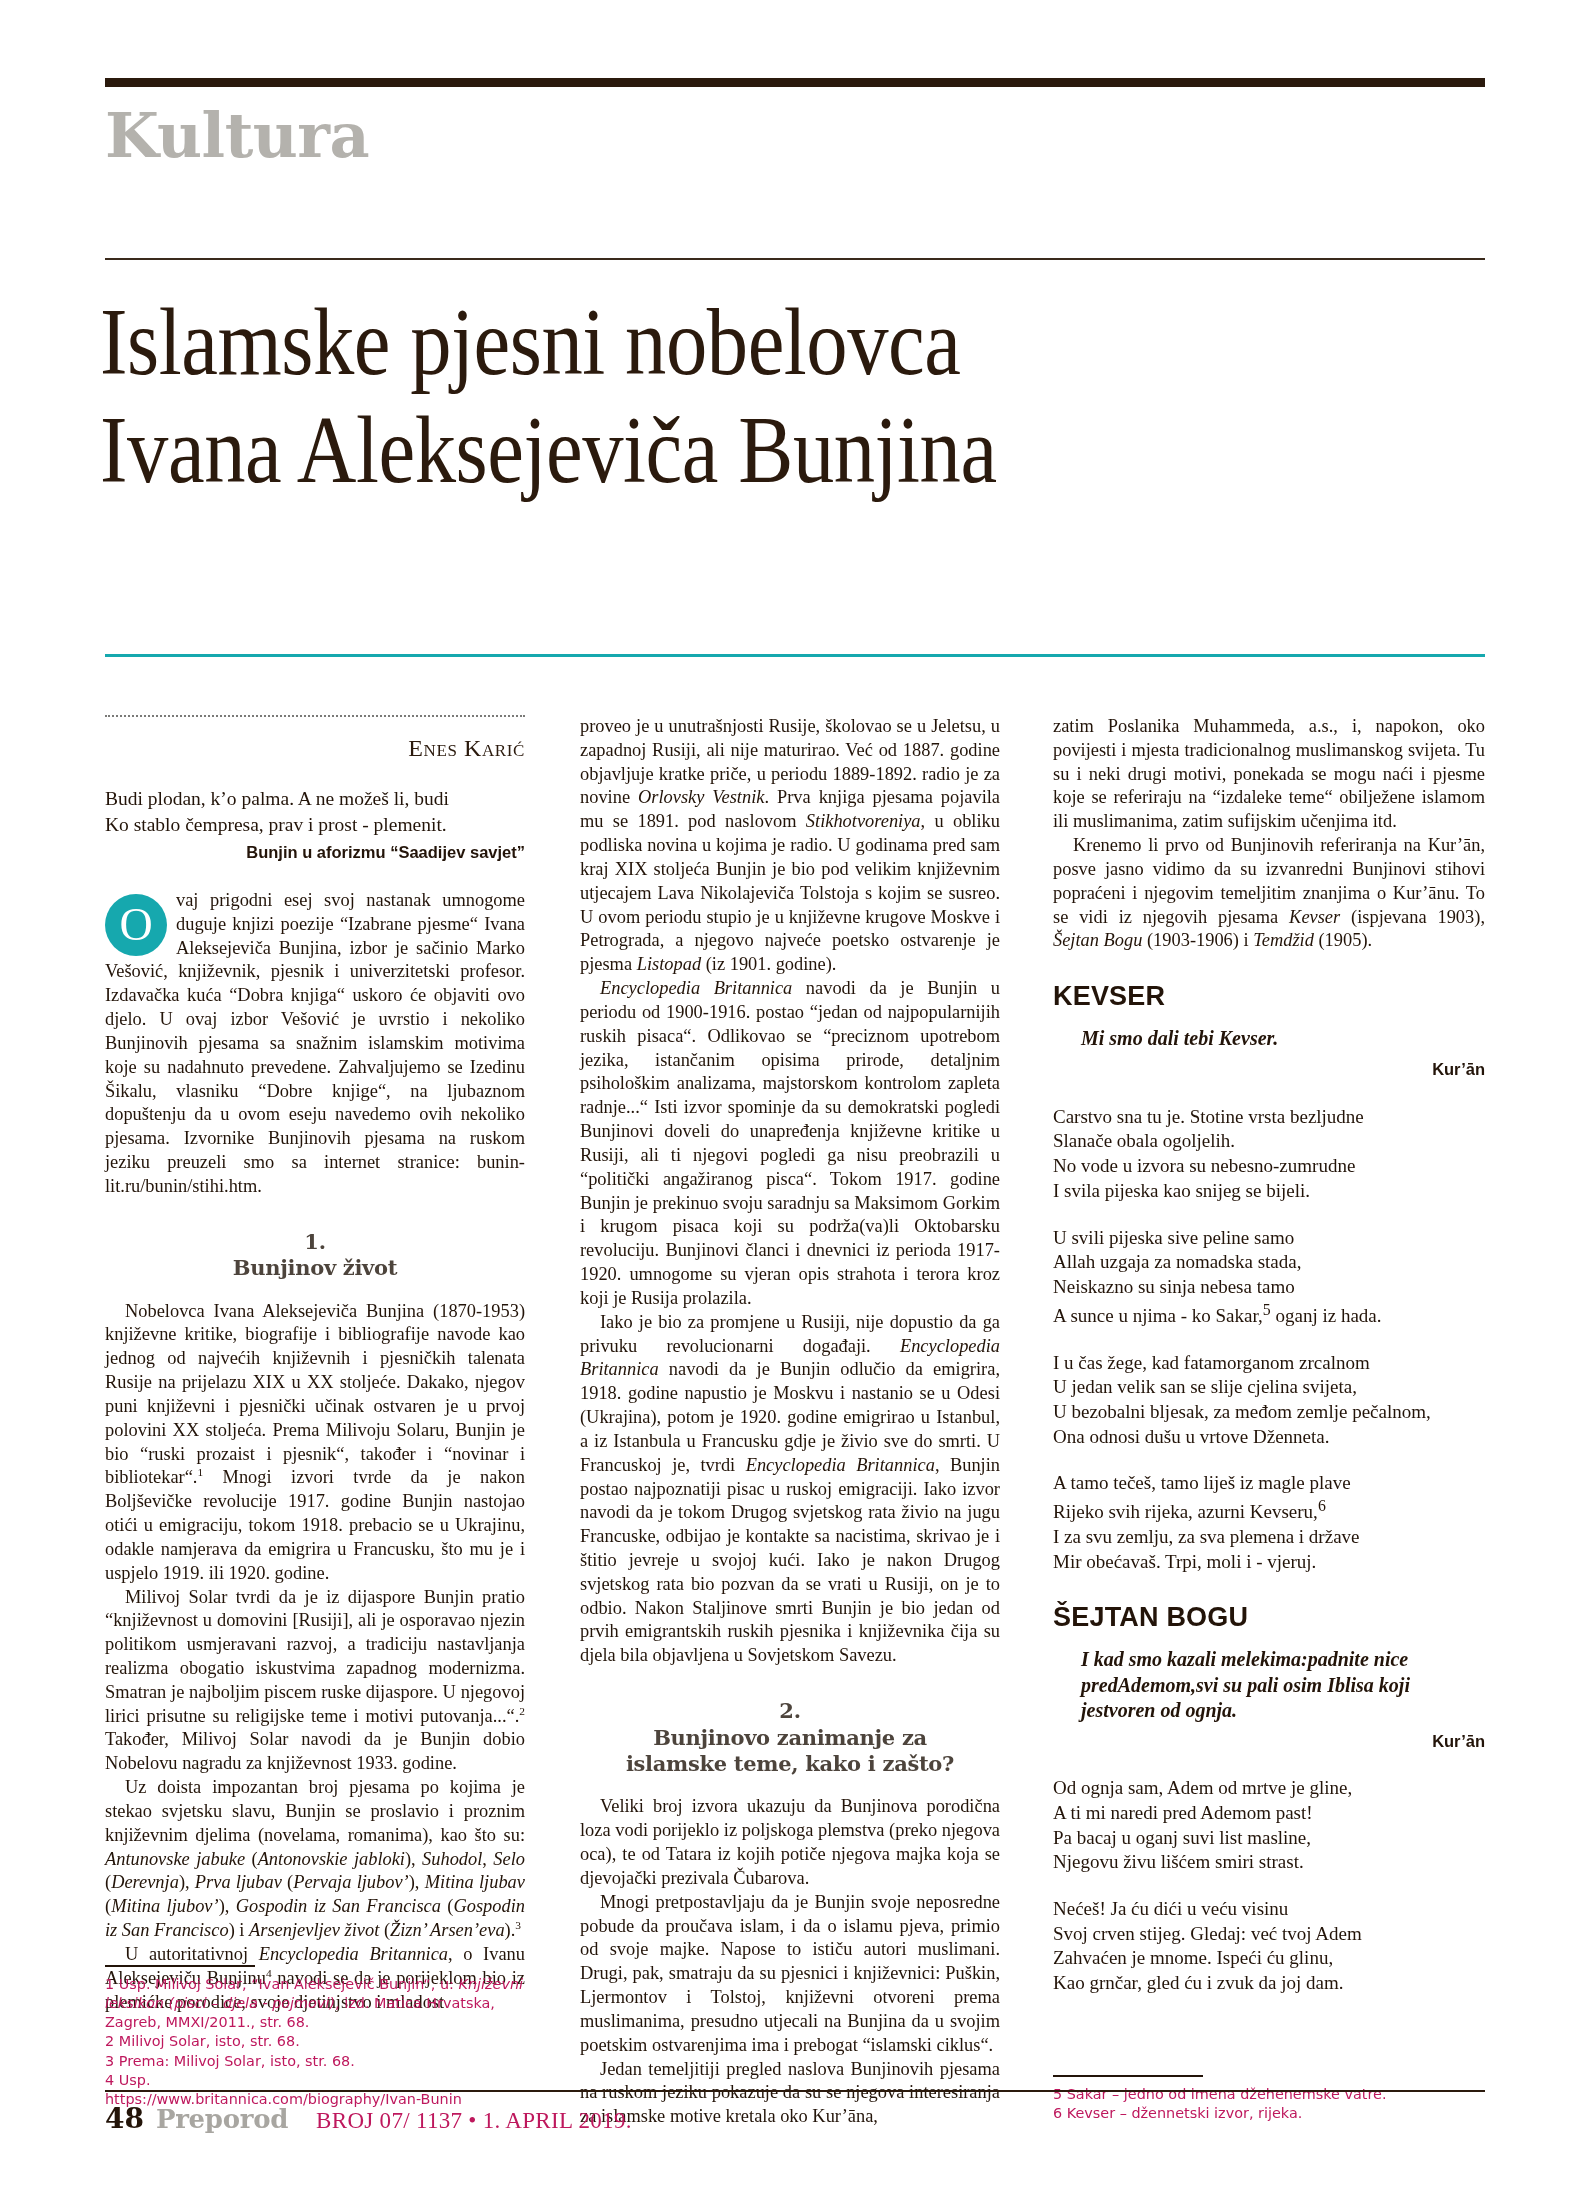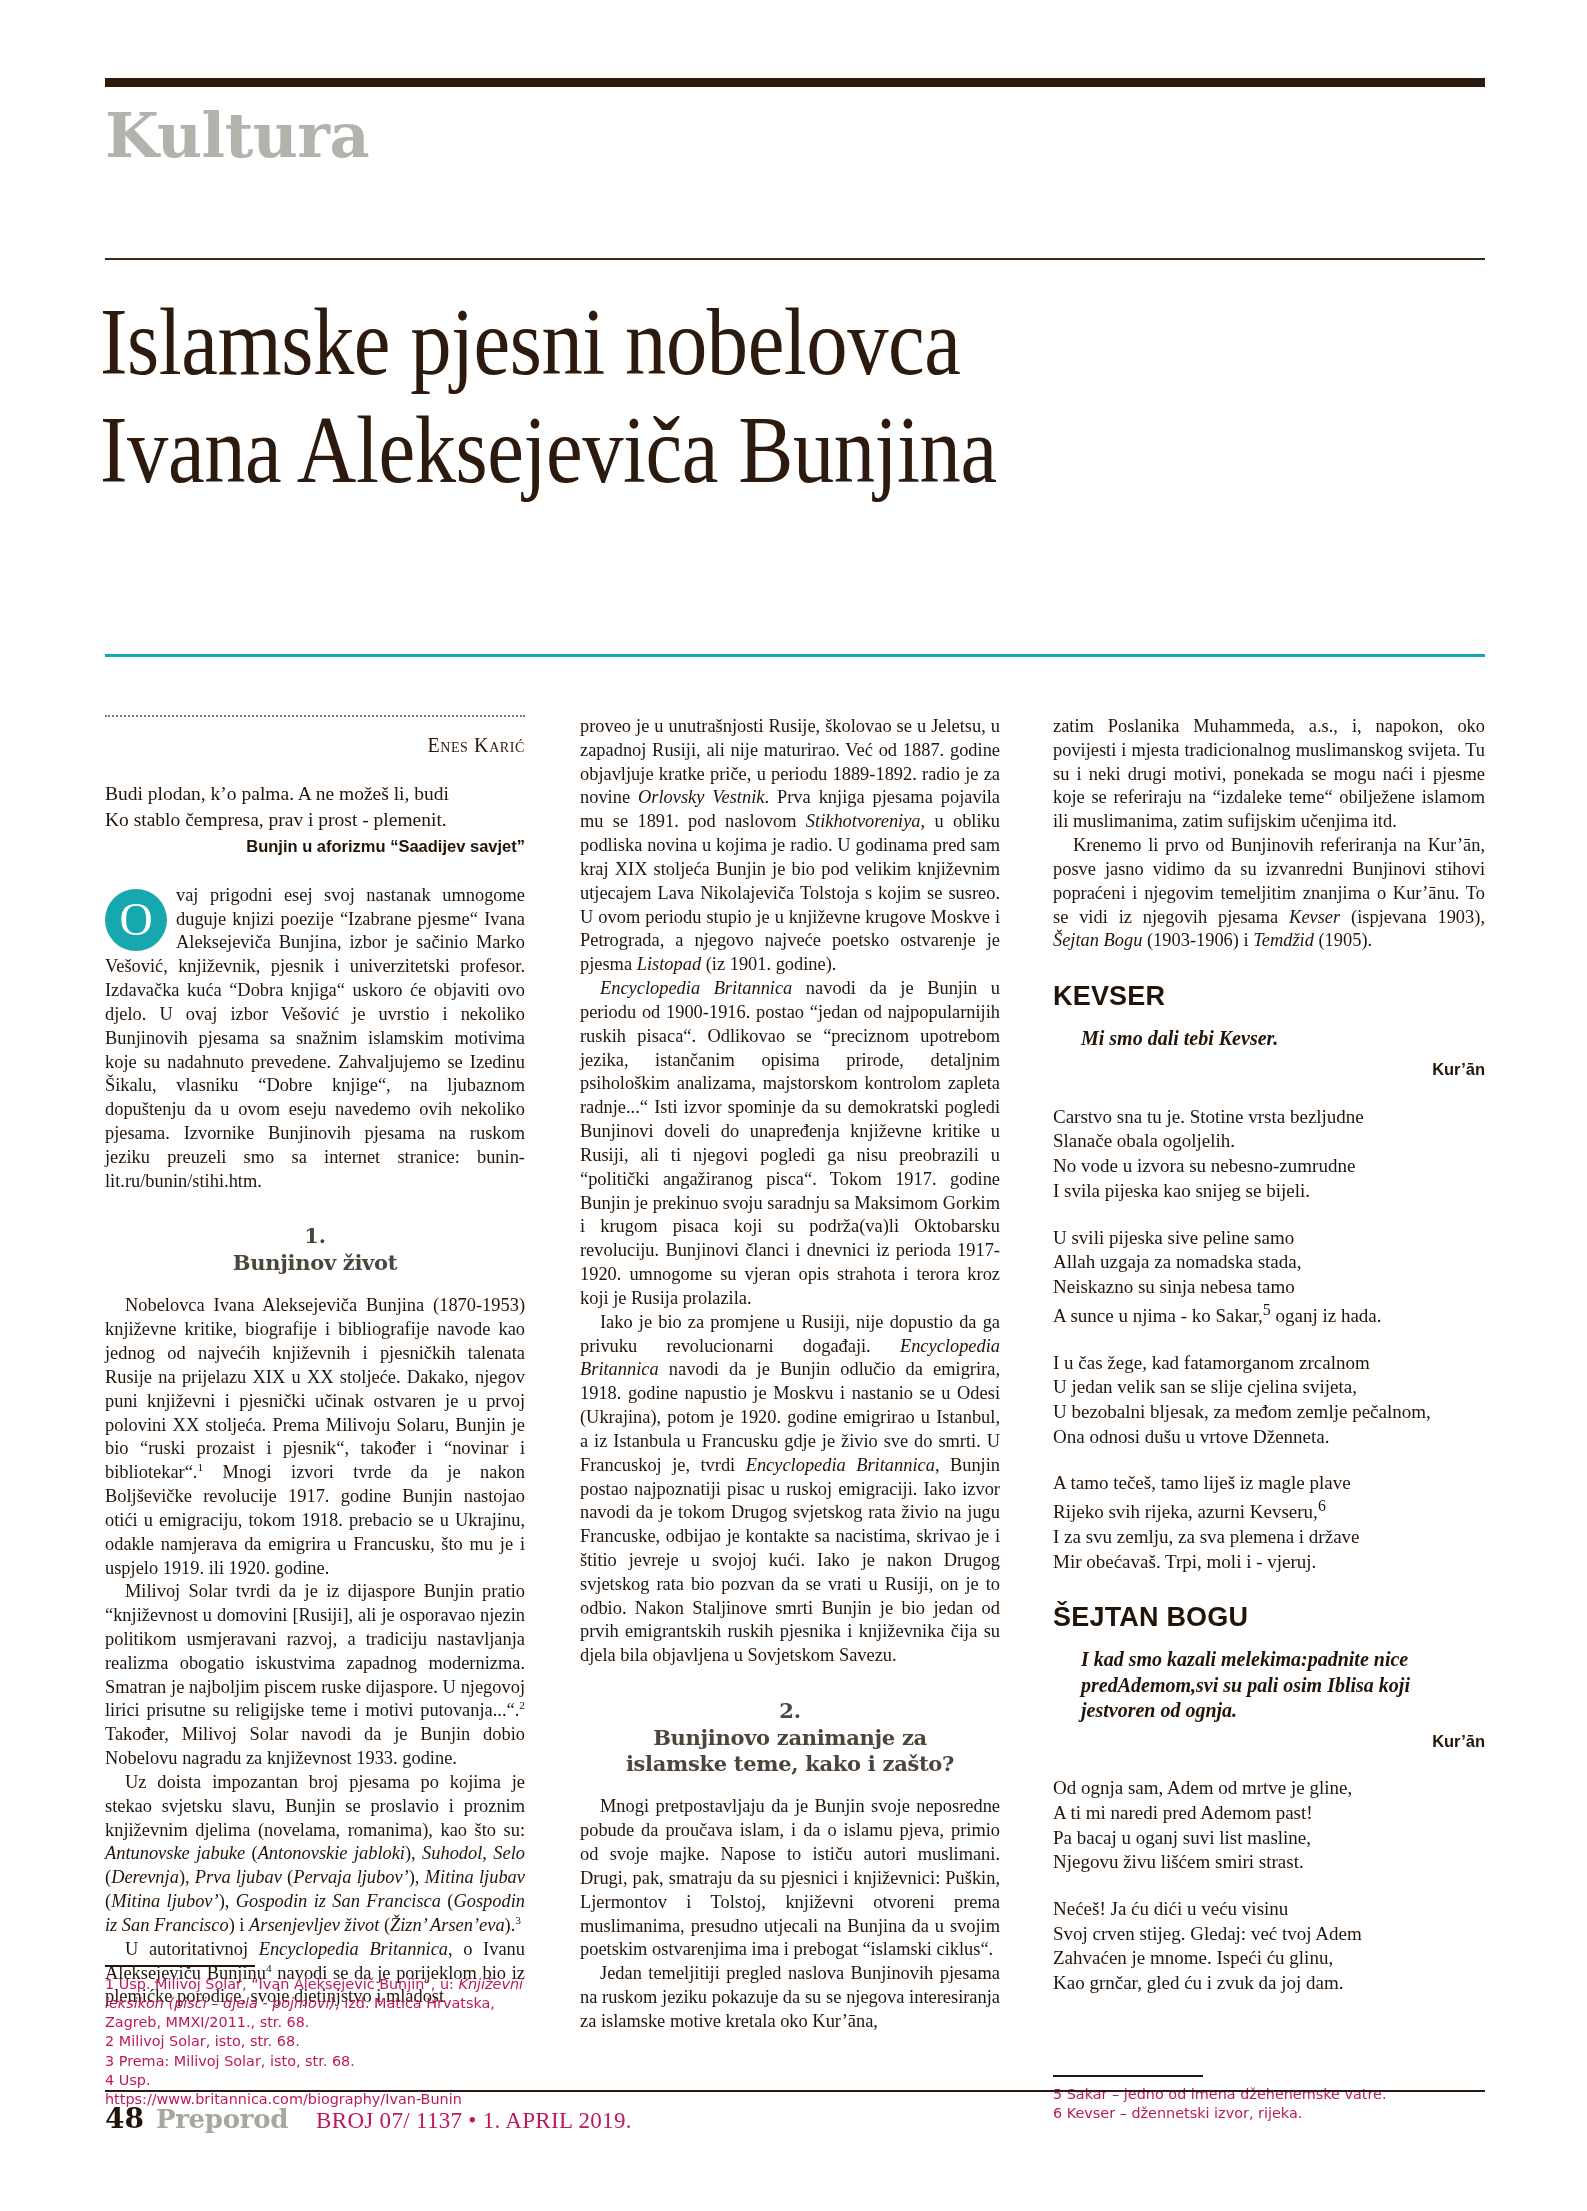--- a/index.html
+++ b/index.html
@@ -96,21 +96,21 @@
   .dotted {
     border-top: 2px dotted #7a7a78;
     height: 0;
     margin-bottom: 16px;
   }
 
   .byline {
     text-align: right;
     font-family: "Liberation Serif", serif;
     font-variant: small-caps;
-    font-size: 20px;
+    font-size: 24px;
     letter-spacing: 0.6px;
     color: #2b1a0d;
     margin: 0 0 22px 0;
   }
 
   .epigraph {
     font-size: 19.5px;
     line-height: 1.32;
     text-align: left;
     margin: 0 0 4px 0;
@@ -315,20 +315,21 @@
     <p class="body"><i>Encyclopedia Britannica</i><span> navodi da je Bunjin u periodu od 1900-1916. postao “jedan od najpopularnijih ruskih pisaca“. Odlikovao se “preciznom upotrebom jezika, istančanim opisima prirode, detaljnim psihološkim analizama, majstorskom kontrolom zapleta radnje...“ Isti izvor spominje da su demokratski pogledi Bunjinovi doveli do unapređenja književne kritike u Rusiji, ali ti njegovi pogledi ga nisu preobrazili u “politički angažiranog pisca“. Tokom 1917. godine Bunjin je prekinuo svoju saradnju sa Maksimom Gorkim i krugom pisaca koji su podrža(va)li Oktobarsku revoluciju. Bunjinovi članci i dnevnici iz perioda 1917-1920. umnogome su vjeran opis strahota i terora kroz koji je Rusija prolazila.</span></p>
 
     <p class="body"><span>Iako je bio za promjene u Rusiji, nije dopustio da ga privuku revolucionarni događaji. </span><i>Encyclopedia Britannica</i><span> navodi da je Bunjin odlučio da emigrira, 1918. godine napustio je Moskvu i nastanio se u Odesi (Ukrajina), potom je 1920. godine emigrirao u Istanbul, a iz Istanbula u Francusku gdje je živio sve do smrti. U Francuskoj je, tvrdi </span><i>Encyclopedia Britannica</i><span>, Bunjin postao najpoznatiji pisac u ruskoj emigraciji. Iako izvor navodi da je tokom Drugog svjetskog rata živio na jugu Francuske, odbijao je kontakte sa nacistima, skrivao je i štitio jevreje u svojoj kući. Iako je nakon Drugog svjetskog rata bio pozvan da se vrati u Rusiji, on je to odbio. Nakon Staljinove smrti Bunjin je bio jedan od prvih emigrantskih ruskih pjesnika i književnika čija su djela bila objavljena u Sovjetskom Savezu.</span></p>
 
     <div class="sec-head">
       <span class="num">2.</span>
       <span>Bunjinovo zanimanje za</span><br>
       <span>islamske teme, kako i zašto?</span>
     </div>
 
+    <p class="body">Veliki broj izvora ukazuju da Bunjinova porodična loza vodi porijeklo iz poljskoga plemstva (preko njegova oca), te od Tatara iz kojih potiče njegova majka koja se djevojački prezivala Čubarova.</p>
     <p class="body">Mnogi pretpostavljaju da je Bunjin svoje neposredne pobude da proučava islam, i da o islamu pjeva, primio od svoje majke. Napose to ističu autori muslimani. Drugi, pak, smatraju da su pjesnici i književnici: Puškin, Ljermontov i Tolstoj, književni otvoreni prema muslimanima, presudno utjecali na Bunjina da u svojim poetskim ostvarenjima ima i prebogat “islamski ciklus“.</p>
     <p class="body">Jedan temeljitiji pregled naslova Bunjinovih pjesama na ruskom jeziku pokazuje da su se njegova interesiranja za islamske motive kretala oko Kur’āna,</p>
   </div>
 
   <div class="col col3">
     <p class="body first">zatim Poslanika Muhammeda, a.s., i, napokon, oko povijesti i mjesta tradicionalnog muslimanskog svijeta. Tu su i neki drugi motivi, ponekada se mogu naći i pjesme koje se referiraju na “izdaleke teme“ obilježene islamom ili muslimanima, zatim sufijskim učenjima itd.</p>
 
     <p class="body"><span>Krenemo li prvo od Bunjinovih referiranja na Kur’ān, posve jasno vidimo da su izvanredni Bunjinovi stihovi popraćeni i njegovim temeljitim znanjima o Kur’ānu. To se vidi iz njegovih pjesama </span><i>Kevser</i><span> (ispjevana 1903), </span><i>Šejtan Bogu</i><span> (1903-1906) i </span><i>Temdžid</i><span> (1905).</span></p>
 
     <div class="poem-title">KEVSER</div>

